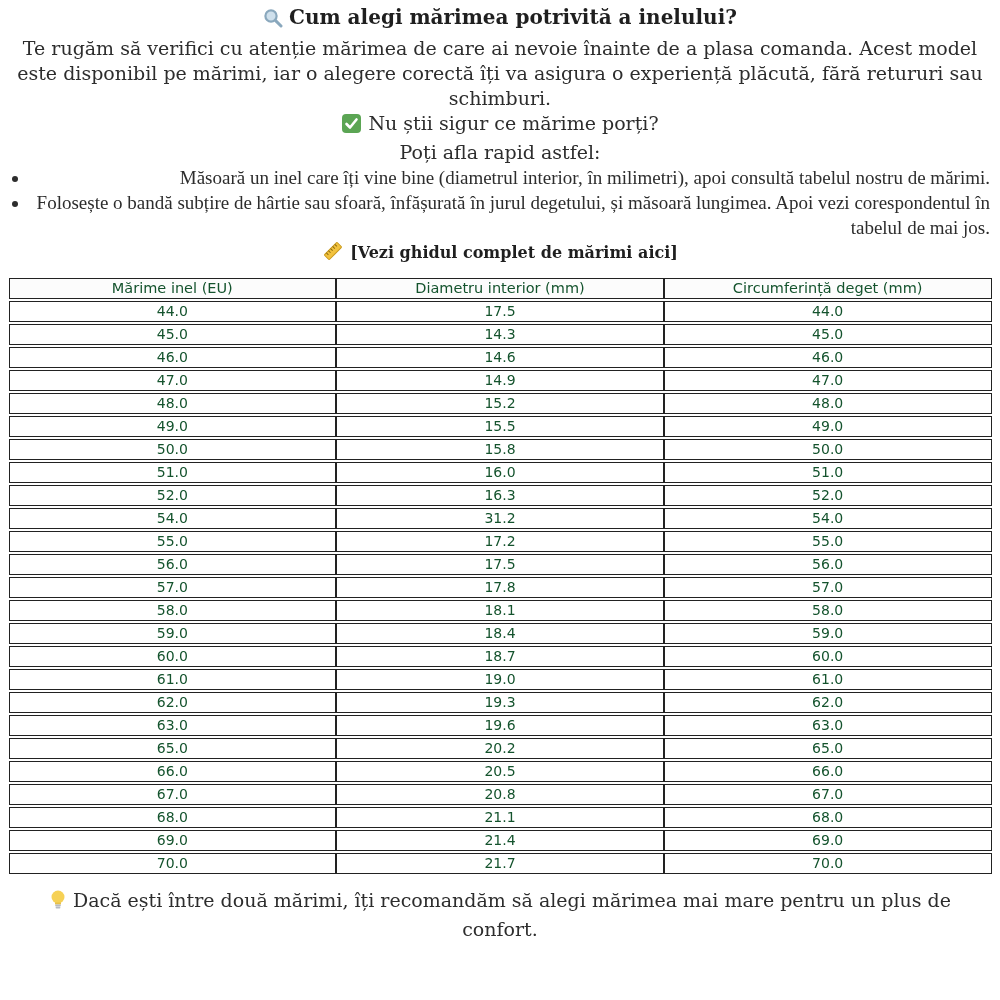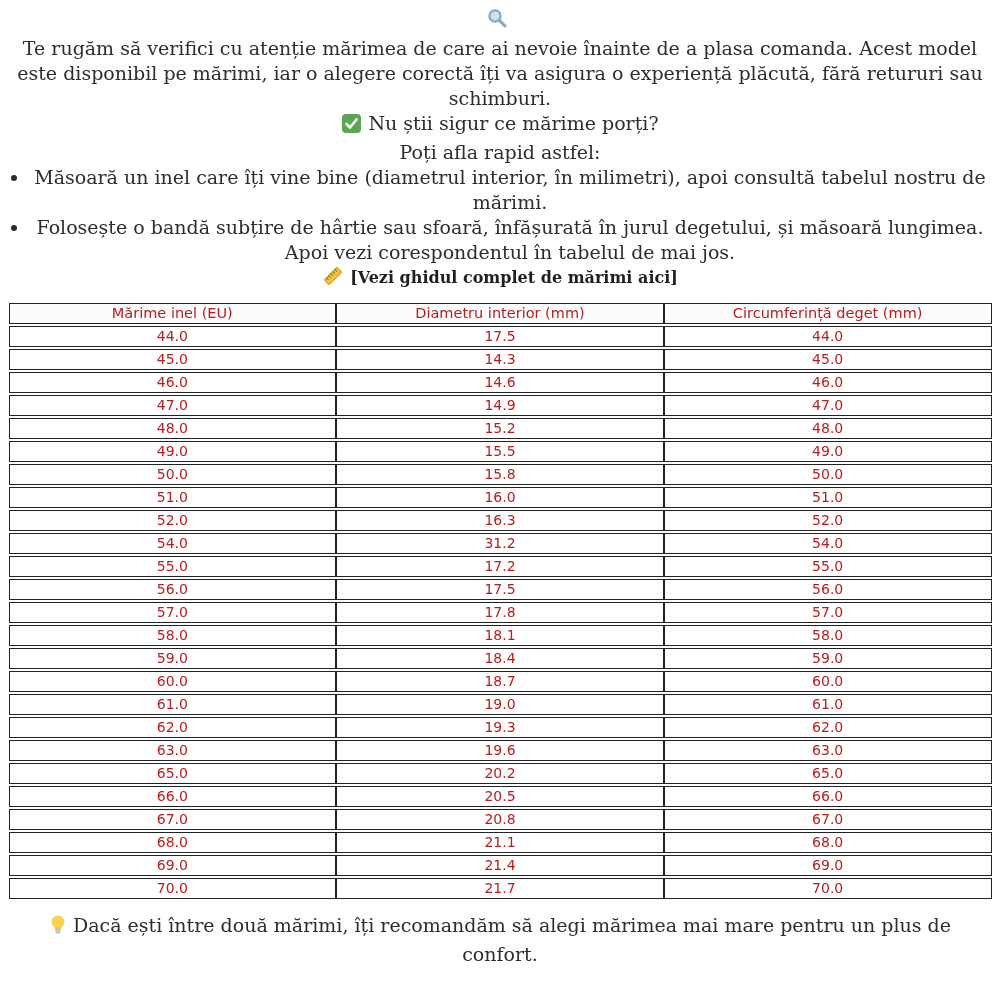--- a/index.html
+++ b/index.html
@@ -33,42 +33,43 @@
   }
   .emoji-icon {
     display: inline-block;
     vertical-align: -4px;
     margin-right: 6px;
   }
   ul.instructions {
     margin: 0;
     padding: 0 10px 0 30px;
     list-style: disc outside;
-    text-align: center;
+    text-align: right;
+    font-family: Liberation Serif, serif;
   }
   ul.instructions li {
     margin: 0;
     padding: 0;
   }
   .guide-line {
     font-weight: bold;
     font-size: 16px;
     line-height: 26px;
     margin: 0 0 6px 0;
     color: #1f1f1f;
     cursor: pointer;
   }
   table.size-table {
     width: 983px;
     margin: 2px auto 0 auto;
     border-collapse: separate;
     border-spacing: 0 2px;
     font-family: "DejaVu Sans", "Liberation Sans", sans-serif;
     font-size: 14px;
-    color: #b91c1c;
+    color: #14532d;
     table-layout: fixed;
   }
   table.size-table th, table.size-table td {
     border: 1.5px solid #222222;
     padding: 0;
     height: 19px;
     line-height: 19px;
     font-weight: normal;
     text-align: center;
     background: #ffffff;
@@ -86,21 +87,21 @@
 </style>
 </head>
 <body>
 
 <div class="page">
 
   <p class="title-line">
     <span class="emoji-icon"><svg width="20" height="20" viewBox="0 0 20 20">
           <circle cx="8" cy="8" r="5.6" fill="#cfe0ec" stroke="#8aa8bd" stroke-width="2.2"></circle>
           <line x1="12.6" y1="12.6" x2="18" y2="18" stroke="#8aa8bd" stroke-width="3" stroke-linecap="round"></line>
-        </svg></span>
+        </svg></span><span>Cum alegi mărimea potrivită a inelului?</span>
   </p>
 
   <p class="intro">Te rugăm să verifici cu atenție mărimea de care ai nevoie înainte de a plasa comanda. Acest model este disponibil pe mărimi, iar o alegere corectă îți va asigura o experiență plăcută, fără retururi sau schimburi.</p>
 
   <p class="line">
     <span class="emoji-icon"><svg width="21" height="21" viewBox="0 0 21 21">
           <rect x="1" y="1" width="19" height="19" rx="4" fill="#5BA554"></rect>
           <polyline points="5.5,11 9,14.5 15.5,6.5" fill="none" stroke="#ffffff" stroke-width="2.6" stroke-linecap="round" stroke-linejoin="round"></polyline>
         </svg></span><span>Nu știi sigur ce mărime porți?</span>
   </p>

